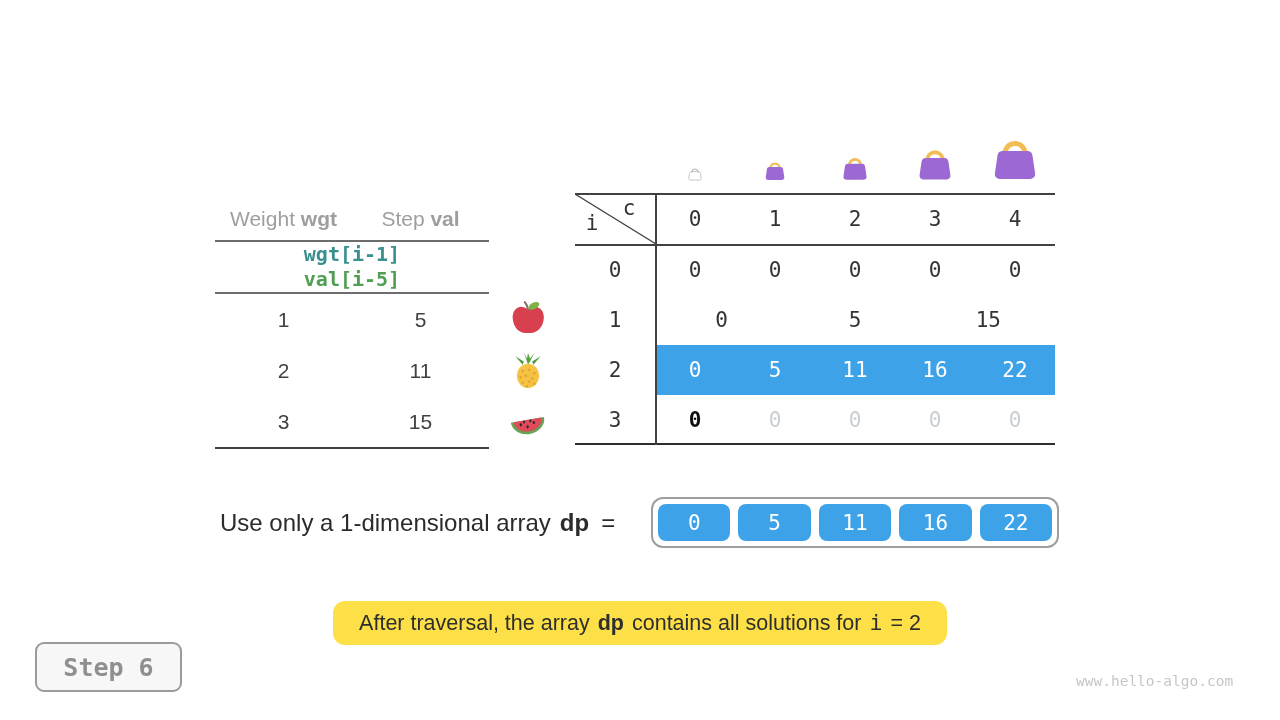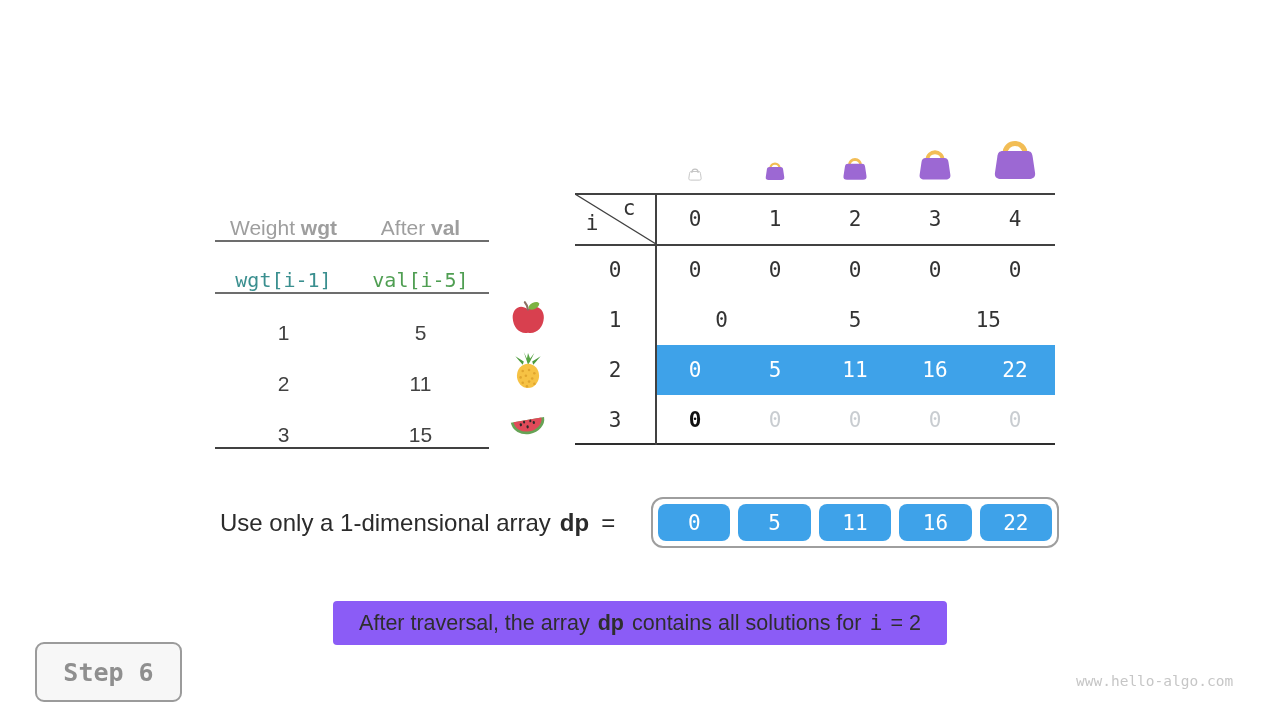--- a/index.html
+++ b/index.html
@@ -11,26 +11,26 @@
     background: #ffffff;
     overflow: hidden;
     font-family: "Liberation Sans", sans-serif;
     color: #3a3a3a;
   }
   .abs { position: absolute; }
   .mono { font-family: "DejaVu Sans Mono", monospace; }
 
   
   .items-table { left: 215px; top: 198px; width: 274px; }
-  .it-row { display: flex; align-items: flex-end; }
+  .it-row { display: flex; align-items: center; }
   .it-cell { flex: 1; text-align: center; }
   .it-header { height: 42px; font-size: 21px; color: #9e9e9e; }
   .it-header b { color: #9e9e9e; }
   .it-rule { height: 2px; background: #6d6d6d; }
-  .it-formula { height: 50px; font-size: 20px; font-weight: normal; }
+  .it-formula { height: 50px; font-size: 20px; font-weight: bold; flex-direction: column; }
   .it-formula .w { color: #3a8f8f; }
   .it-formula .v { color: #4f9e52; }
   .it-data { height: 51px; font-size: 21px; color: #424242; }
   .it-rule-bottom { height: 2px; background: #414141; }
 
   .fruit { width: 38px; height: 38px; }
 
   
   .dp-table { left: 575px; top: 193px; width: 480px; height: 252px; }
   .dp-line { position: absolute; background: #414141; }
@@ -71,29 +71,29 @@
   }
   .arr-cell {
     flex: 1; background: #3ea2e9; border-radius: 8px;
     display: flex; align-items: center; justify-content: center;
     color: #ffffff; font-family: "DejaVu Sans Mono", monospace; font-size: 21px;
   }
 
   
   .caption-wrap { left: 0; top: 601px; width: 1280px; display: flex; justify-content: center; }
   .caption {
-    background: #8b5cf6; border-radius: 4px; padding: 9px 26px;
+    background: #fde047; border-radius: 12px; padding: 9px 26px;
     font-size: 21.5px; color: #2e2e2e; white-space: nowrap;
   }
   .caption b { margin: 0 2px; }
   .caption .mono { margin: 0 2px; }
 
   
   .step-badge {
-    left: 35px; top: 642px; width: 147px; height: 60px;
+    left: 35px; top: 642px; width: 147px; height: 50px;
     border: 2px solid #9b9b9b; border-radius: 9px; background: #f7f7f7;
     display: flex; align-items: center; justify-content: center;
     font-family: "DejaVu Sans Mono", monospace; font-weight: bold;
     font-size: 25px; color: #8f8f8f;
   }
   .watermark {
     left: 1076px; top: 673px;
     font-family: "DejaVu Sans Mono", monospace; font-size: 14.5px; color: #c6c6c6;
   }
 </style>
@@ -102,21 +102,21 @@
 
 <div class="stage">
 
   <div class="abs items-table">
     <div class="it-row it-header">
       <div class="it-cell">
         <span>Weight</span>
         <b>wgt</b>
       </div>
       <div class="it-cell">
-        <span>After</span>
+        <span>Step</span>
         <b>val</b>
       </div>
     </div>
     <div class="it-rule"></div>
     <div class="it-row it-formula mono">
       <div class="it-cell w">wgt[i-1]</div>
       <div class="it-cell v">val[i-5]</div>
     </div>
     <div class="it-rule"></div>
     <div class="it-row it-data">

